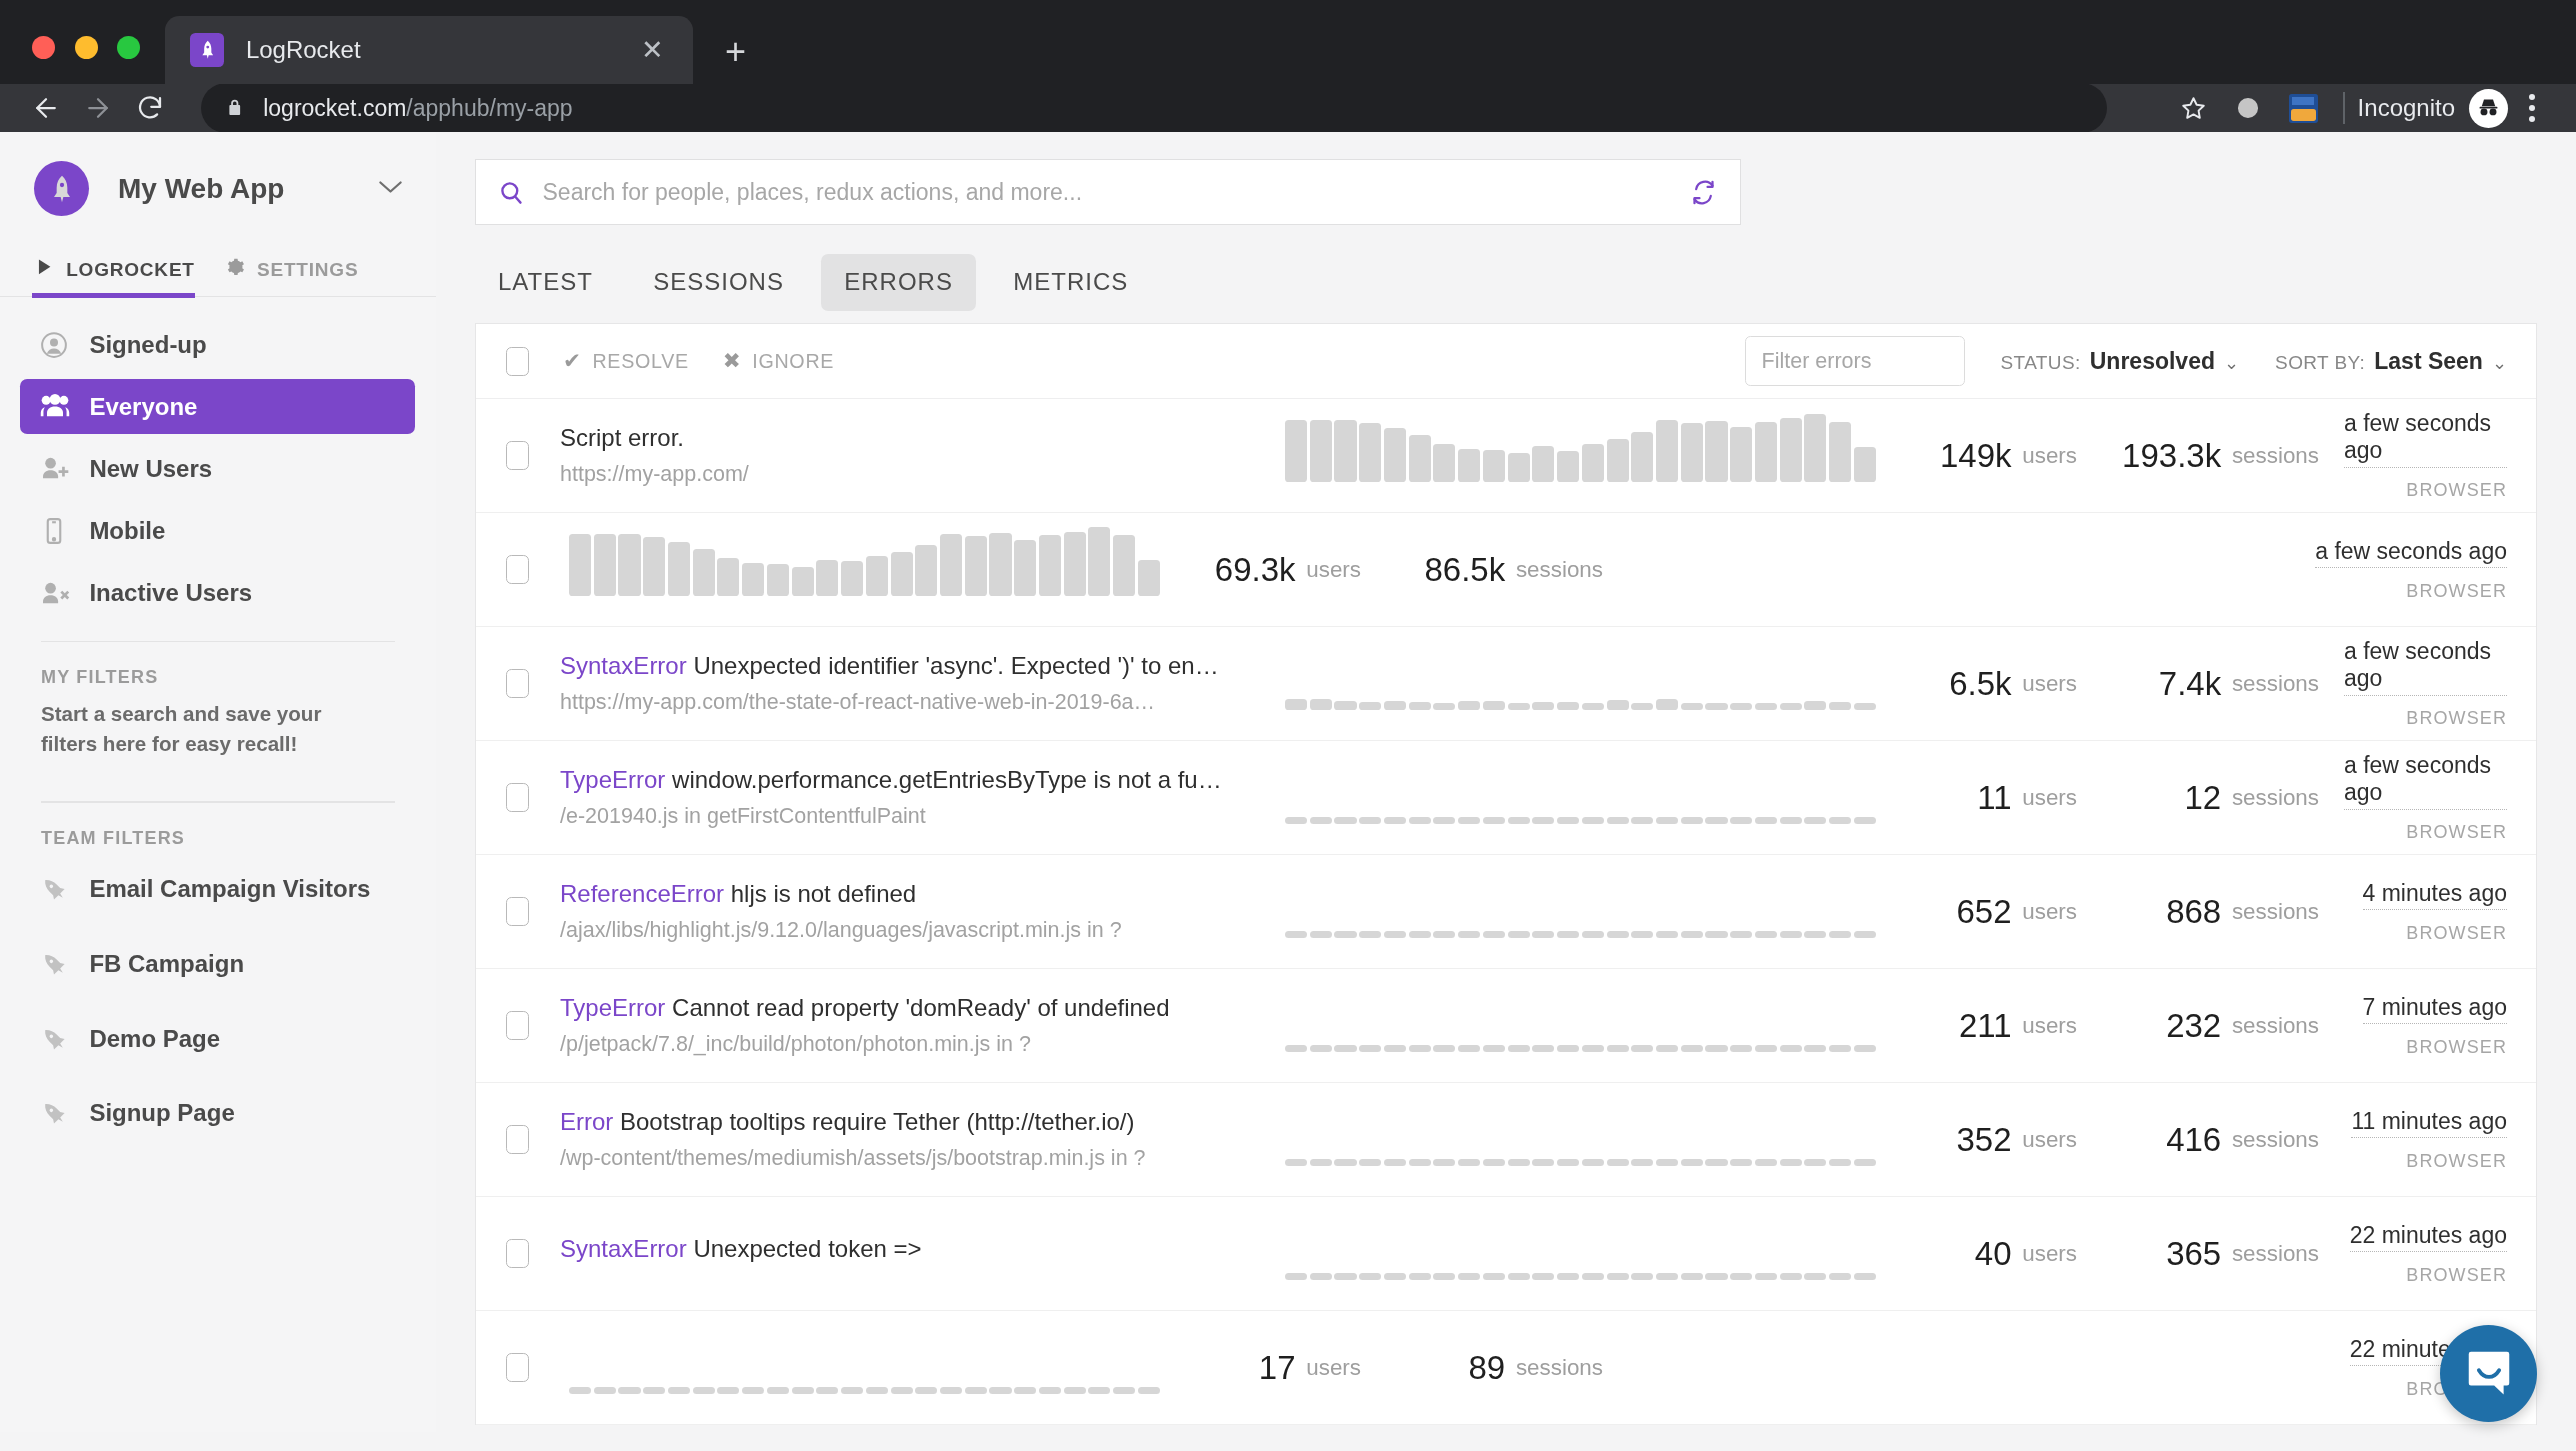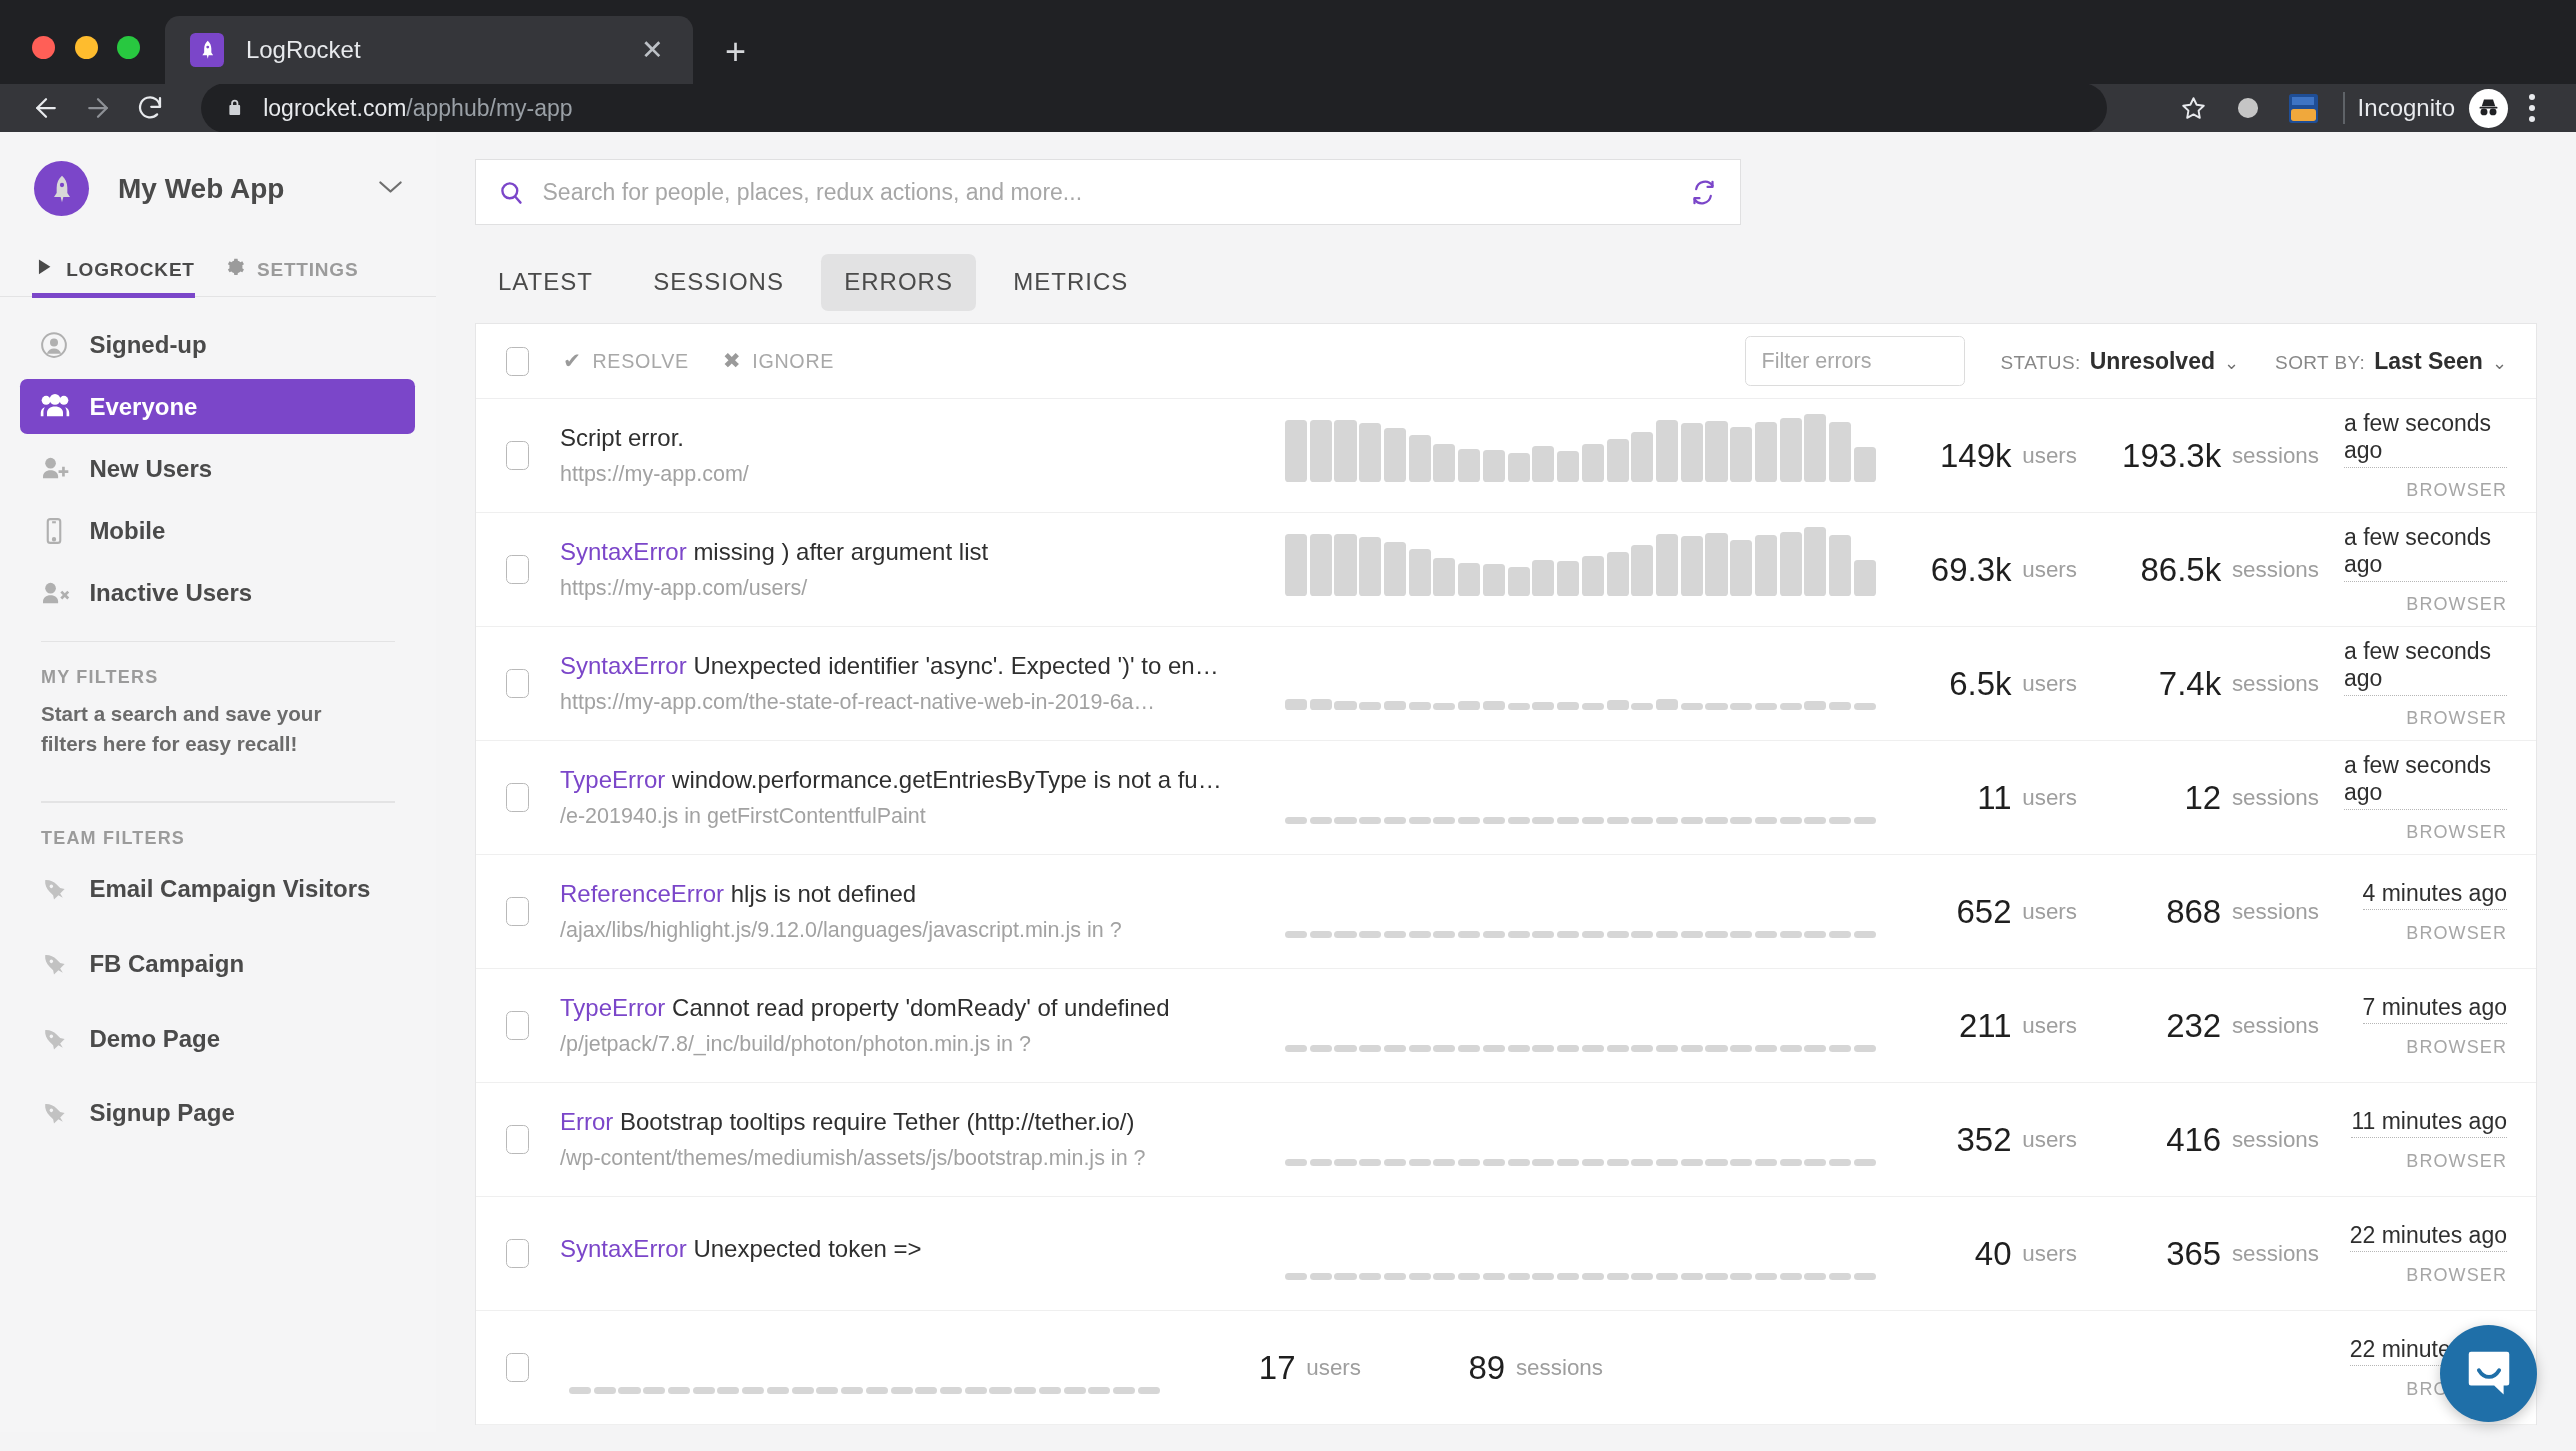--- a/index.html
+++ b/index.html
@@ -577,24 +577,20 @@
     </div>
     <div class="col-time">
       <span class="time-ago">a few seconds ago</span>
       <span class="browser-tag">BROWSER</span>
     </div>
             </div>
             <div class="row">
     <div class="row-cb">
       <span class="cbox"></span>
     </div>
-    <div class="row-main">
-      <div class="err-title"><span class="err-type">SyntaxError</span> <span>missing ) after argument list</span></div>
-      <div class="err-url">https://my-app.com/users/</div>
-    </div>
     <div class="spark">
                 <b style="height:62px"></b>
                 <b style="height:62px"></b>
                 <b style="height:62px"></b>
                 <b style="height:59px"></b>
                 <b style="height:54px"></b>
                 <b style="height:47px"></b>
                 <b style="height:38px"></b>
                 <b style="height:33px"></b>
                 <b style="height:32px"></b>

